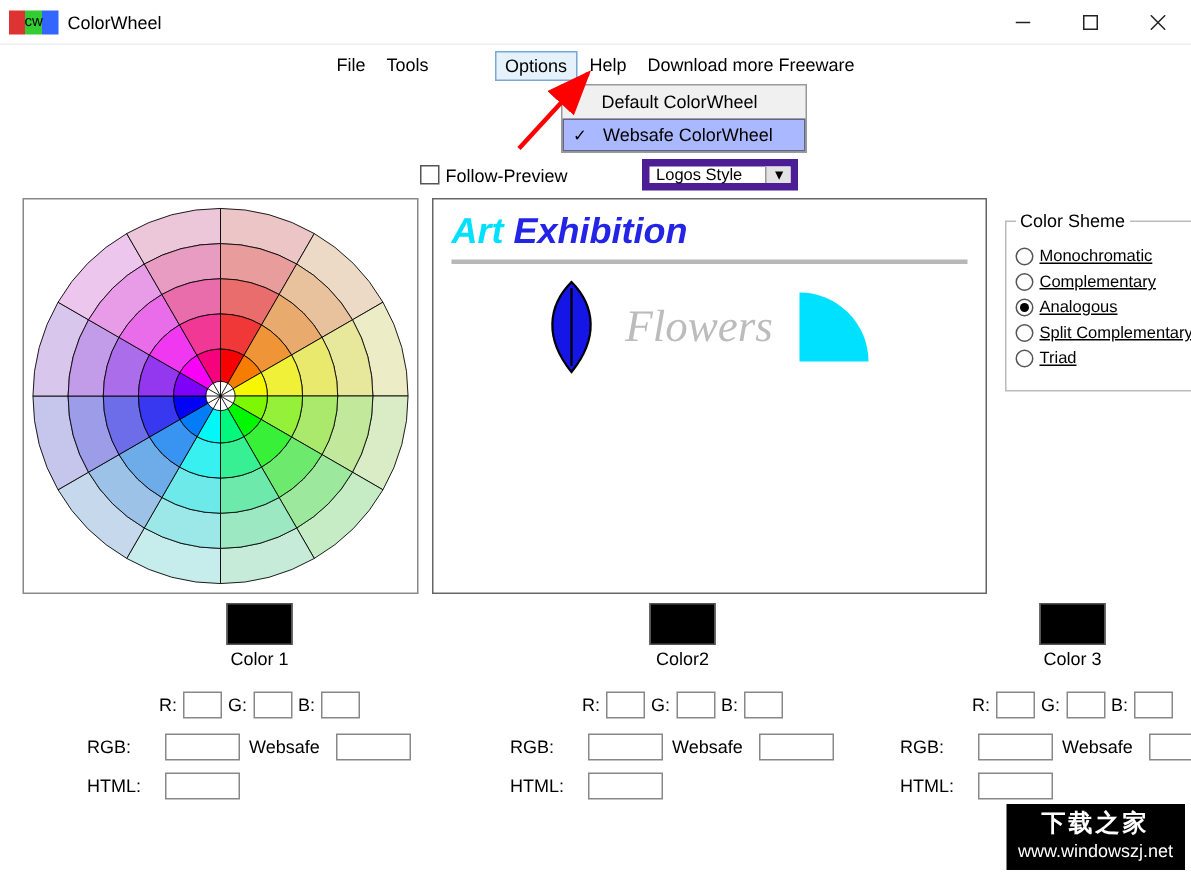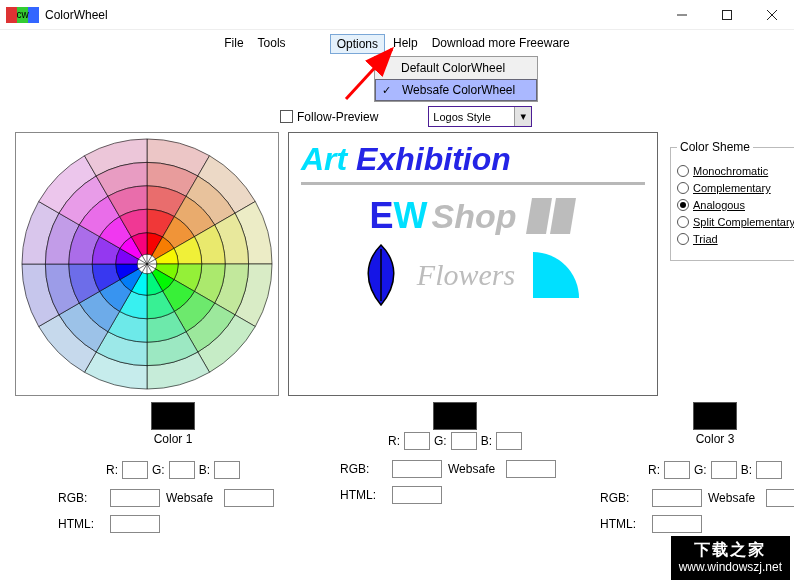--- a/index.html
+++ b/index.html
@@ -24,29 +24,29 @@
 .dropdown .dditem.sel { background: #aab8ff; border: 1px solid #667; }
 .dropdown .check { position: absolute; left: 6px; font-size: 11px; }
 
 
 .arrow { position: absolute; left: 340px; top: 45px; pointer-events: none; }
 
 
 .row2 { position: absolute; left: 280px; top: 106px; display: flex; align-items: center; gap: 50px; font-size: 12px; justify-content: center; }
 .chk { display: flex; align-items: center; gap: 4px; }
 .chkbox { width: 13px; height: 13px; border: 1px solid #555; background: #fff; }
-.combo { width: 104px; height: 21px; border: 1px solid #4c1d95; background: #fff; display: flex; align-items: center; font-size: 11px; padding-left: 4px; position: relative; }
+.combo { width: 104px; height: 21px; border: 5px solid #4c1d95; background: #fff; display: flex; align-items: center; font-size: 11px; padding-left: 4px; position: relative; }
 .combo .cbbtn { position: absolute; right: 0; top: 0; bottom: 0; width: 17px; background: #e3e3e3; border-left: 1px solid #999; display: flex; align-items: center; justify-content: center; }
 
 
 .wheelbox { position: absolute; left: 15px; top: 132px; width: 264px; height: 264px; border: 1px solid #888; display:flex; align-items:center; justify-content:center; background:#fff; }
 
 
 .preview { position: absolute; left: 288px; top: 132px; width: 370px; height: 264px; border: 1px solid #666; background: #fff; padding: 8px 12px; }
-.preview .l1 { font-size: 32px; font-weight: bold; font-style: italic; color: #2424e6; border-bottom: 3px solid #b8b8b8; padding-bottom: 4px; margin-bottom: 10px; }
+.preview .l1 { font-size: 24px; font-weight: bold; font-style: italic; color: #2424e6; border-bottom: 3px solid #b8b8b8; padding-bottom: 4px; margin-bottom: 10px; }
 .preview .l1 .art { color: #00e0ff; font-style: italic; }
 .preview .l2 { display: flex; align-items: center; gap: 4px; justify-content: center; margin-bottom: 6px; }
 .preview .ew { font-size: 36px; font-weight: bold; color: #2424e6; }
 .preview .ew .w { color: #00e0ff; }
 .preview .shop { font-size: 34px; font-weight: bold; color: #bcbcbc; font-style: italic; }
 .preview .bars { margin-left: 6px; }
 .preview .l3 { display: flex; align-items: center; gap: 14px; justify-content: center; }
 .preview .leaf { }
 .preview .flowers { font-size: 30px; font-style: italic; color: #bcbcbc; font-family: "Times New Roman", serif; }
 .preview .pie { }
@@ -218,28 +218,20 @@
         <line x1="-8.660254037844386" y1="-5.000000000000001" x2="0" y2="0" stroke="#000" stroke-width="0.6"></line>
         <line x1="-5.000000000000004" y1="-8.660254037844384" x2="0" y2="0" stroke="#000" stroke-width="0.6"></line>
       </g>
   </svg>
 </div>
 
 <div class="preview">
   <div class="l1">
     <span class="art">Art</span><span> Exhibition</span>
   </div>
-  <div class="l2">
-    <span class="ew"><span>E</span><span class="w">W</span></span>
-    <span class="shop">Shop</span>
-    <svg class="bars" width="50" height="36">
-      <polygon points="6,0 26,0 20,36 0,36" fill="#bcbcbc"></polygon>
-      <polygon points="30,0 50,0 44,36 24,36" fill="#bcbcbc"></polygon>
-    </svg>
-  </div>
   <div class="l3">
     <svg class="leaf" width="44" height="64">
       <path d="M22 2 C6 18 4 40 22 62 C40 40 38 18 22 2 Z" fill="#1515e6" stroke="#000" stroke-width="1.5"></path>
       <path d="M22 6 L22 58" stroke="#000" stroke-width="1.5" fill="none"></path>
     </svg>
     <span class="flowers">Flowers</span>
     <svg class="pie" width="58" height="54">
       <path d="M4 50 L4 4 A46 46 0 0 1 50 50 Z" fill="#00e0ff"></path>
     </svg>
   </div>
@@ -289,20 +281,21 @@
         <span class="lab2">Websafe</span>
         <div class="tbox"></div>
       </div>
     <div class="row3">
         <span class="lab">HTML:</span>
         <div class="tbox"></div>
       </div>
   </div>
   <div class="colgrp c2">
     <div class="swatch"></div>
+    <div class="clabel">Color2</div>
     <div class="rgbline">
       <span class="lab">R:</span>
         <div class="sbox"></div>
       <span class="lab">G:</span>
         <div class="sbox"></div>
       <span class="lab">B:</span>
         <div class="sbox"></div>
     </div>
     <div class="row3">
         <span class="lab">RGB:</span>

